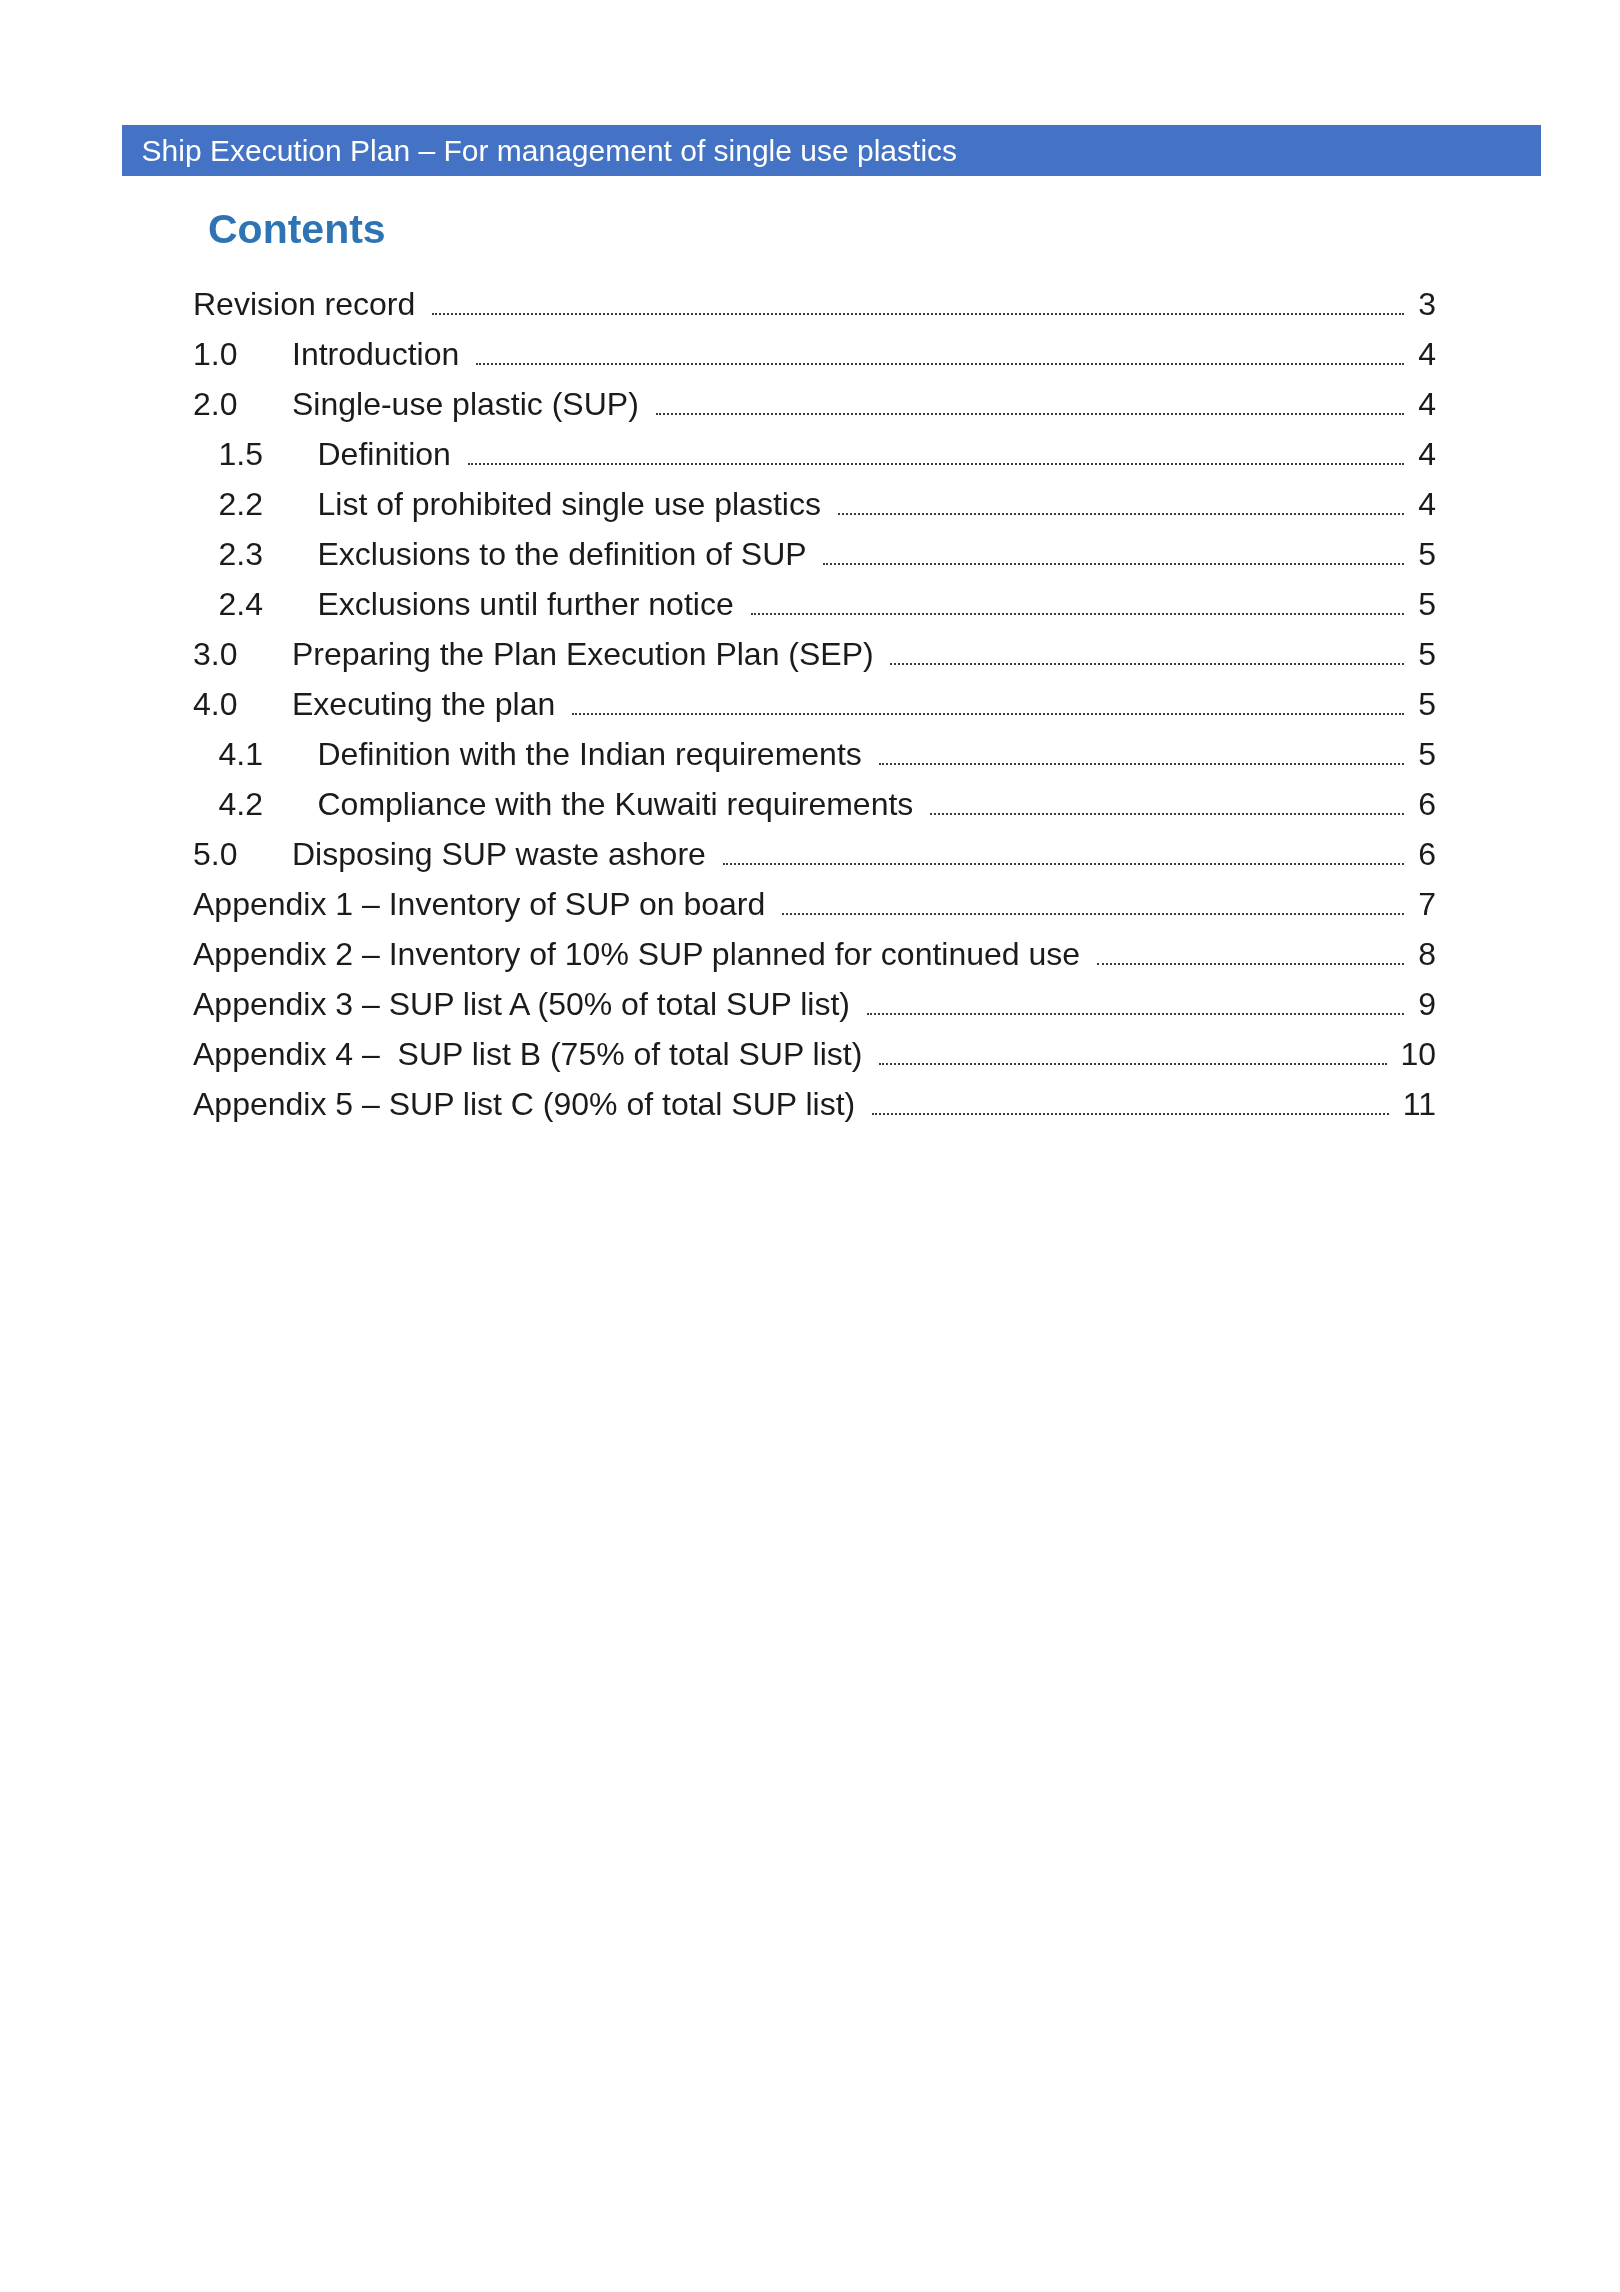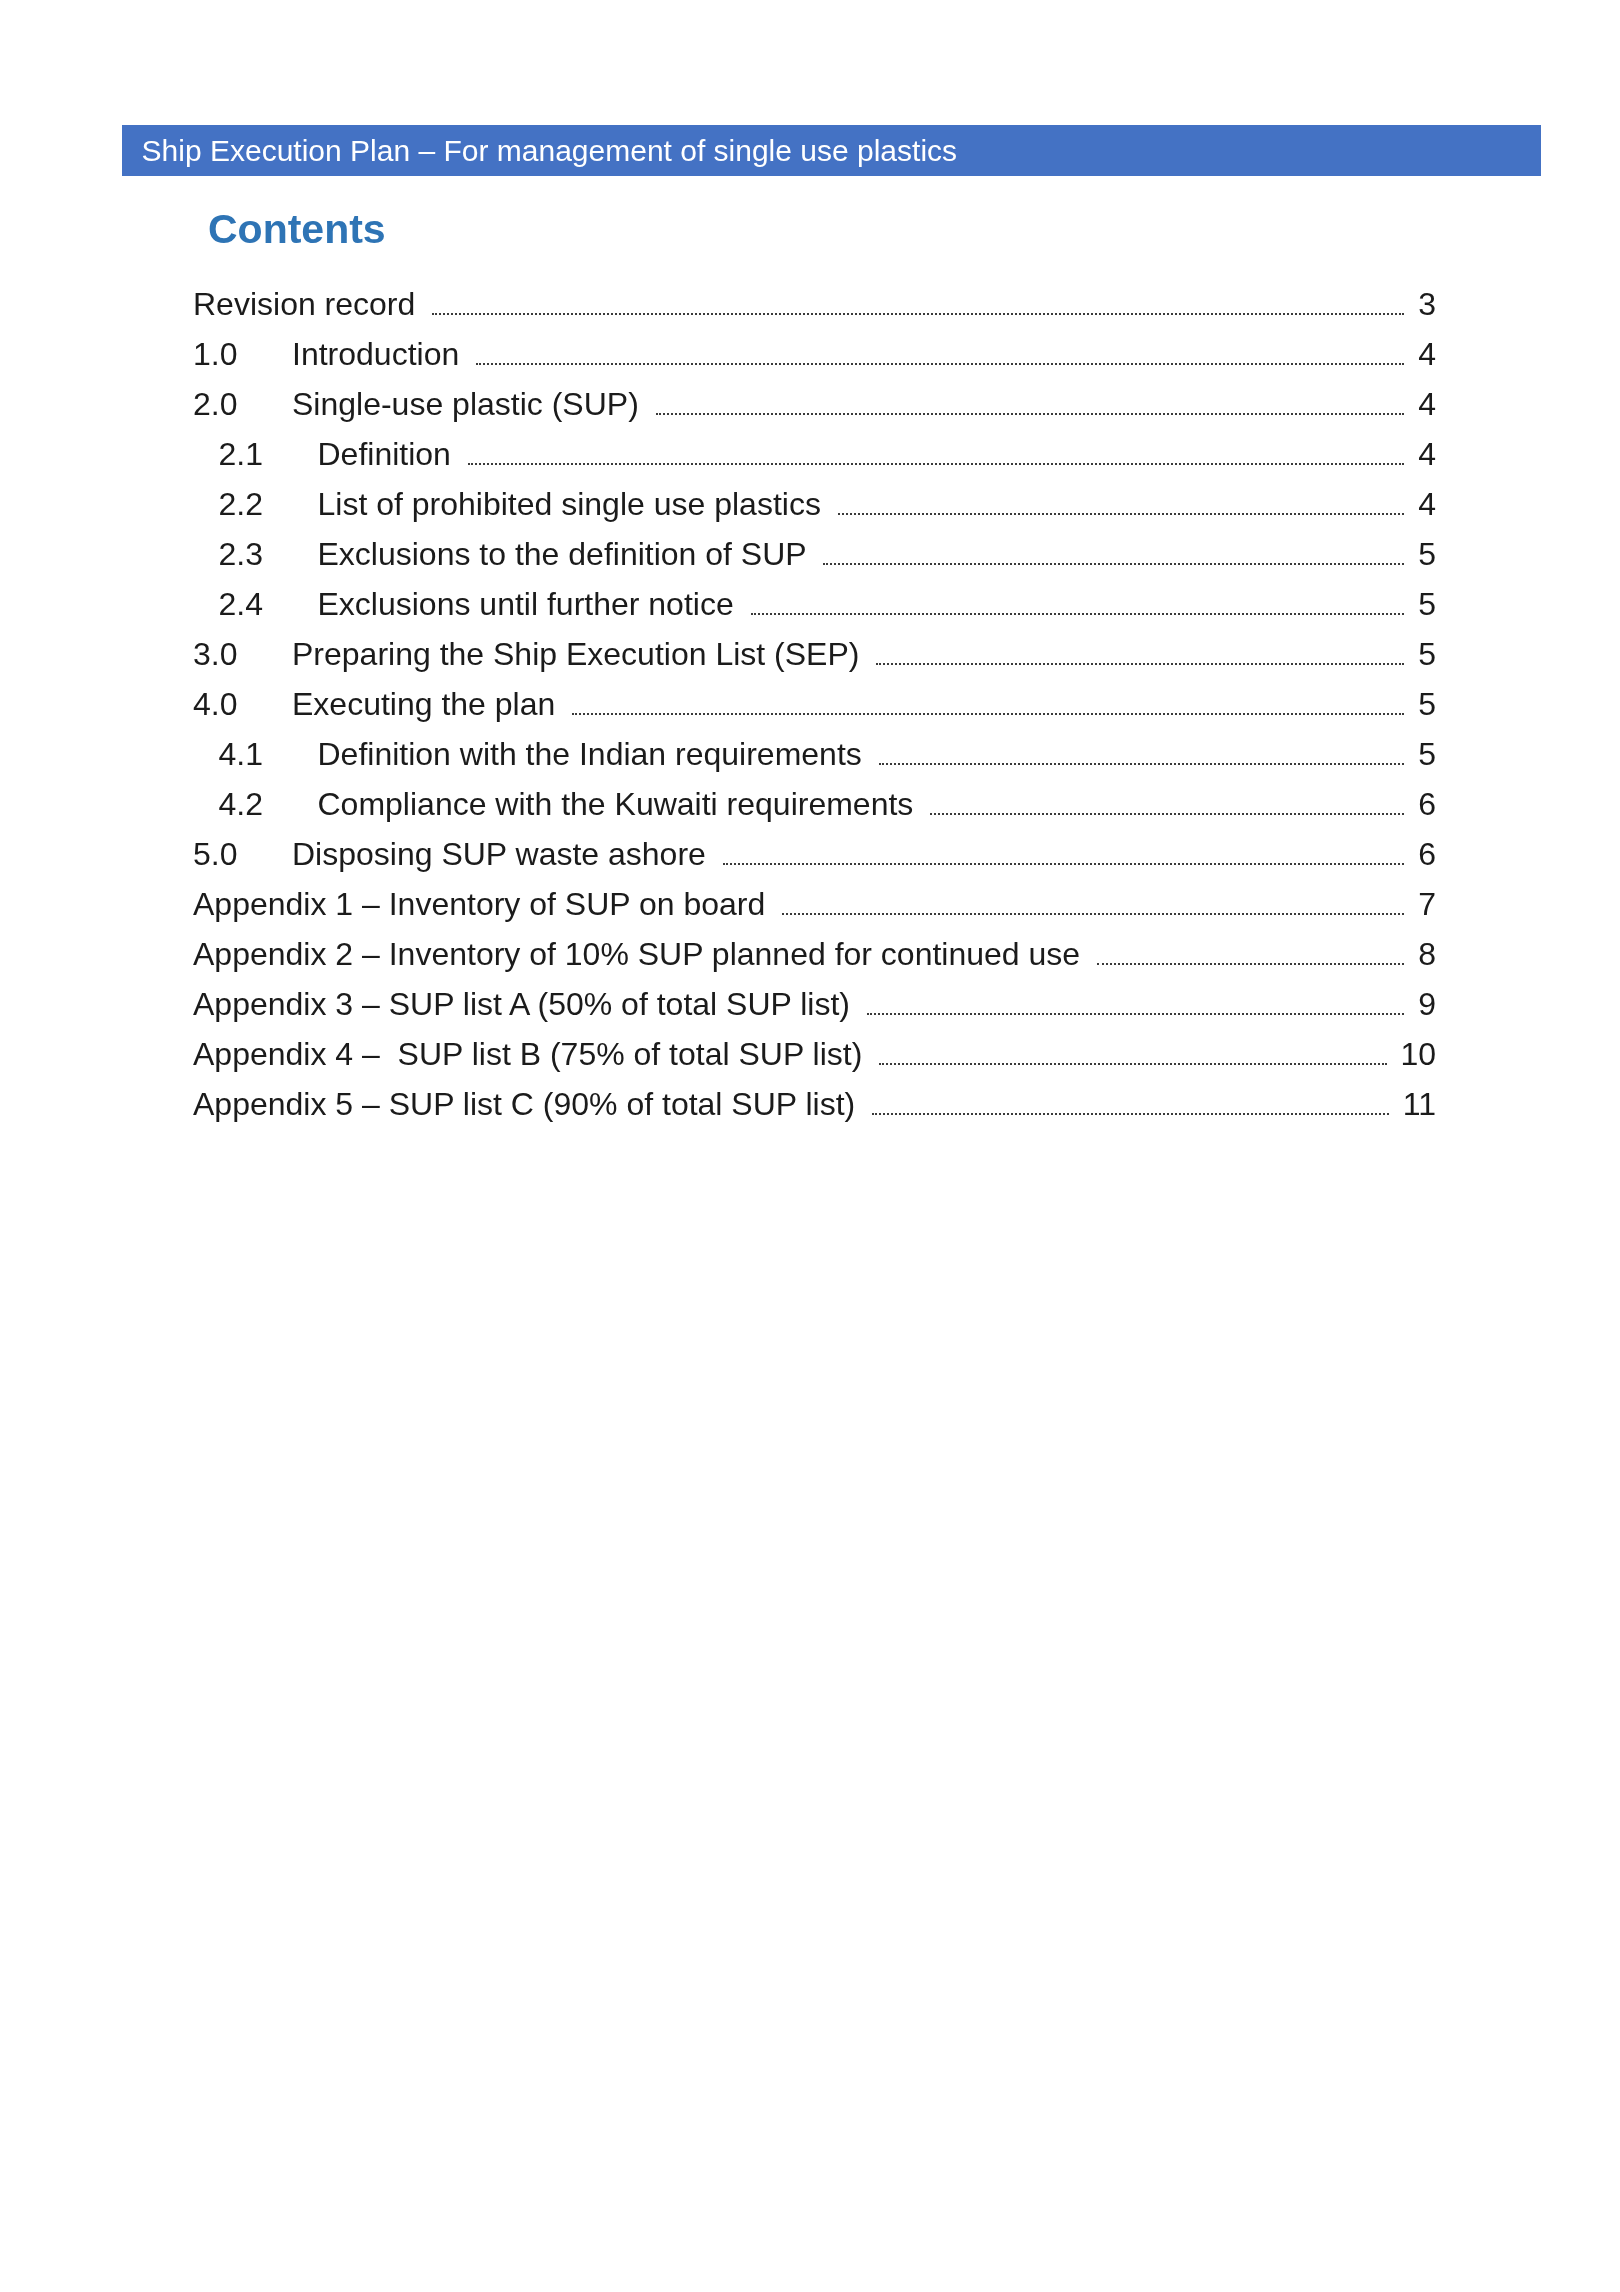--- a/index.html
+++ b/index.html
@@ -106,21 +106,21 @@
         <span class="toc-leader"></span>
         <span class="toc-page">4</span>
       </div>
       <div class="toc-row level-1">
         <span class="toc-num">2.0</span>
         <span class="toc-label">Single-use plastic (SUP)</span>
         <span class="toc-leader"></span>
         <span class="toc-page">4</span>
       </div>
       <div class="toc-row level-2">
-        <span class="toc-num">2.1</span>
+        <span class="toc-num">1.5</span>
         <span class="toc-label">Definition</span>
         <span class="toc-leader"></span>
         <span class="toc-page">4</span>
       </div>
       <div class="toc-row level-2">
         <span class="toc-num">2.2</span>
         <span class="toc-label">List of prohibited single use plastics</span>
         <span class="toc-leader"></span>
         <span class="toc-page">4</span>
       </div>
@@ -131,21 +131,21 @@
         <span class="toc-page">5</span>
       </div>
       <div class="toc-row level-2">
         <span class="toc-num">2.4</span>
         <span class="toc-label">Exclusions until further notice</span>
         <span class="toc-leader"></span>
         <span class="toc-page">5</span>
       </div>
       <div class="toc-row level-1">
         <span class="toc-num">3.0</span>
-        <span class="toc-label">Preparing the Ship Execution List (SEP)</span>
+        <span class="toc-label">Preparing the Plan Execution Plan (SEP)</span>
         <span class="toc-leader"></span>
         <span class="toc-page">5</span>
       </div>
       <div class="toc-row level-1">
         <span class="toc-num">4.0</span>
         <span class="toc-label">Executing the plan</span>
         <span class="toc-leader"></span>
         <span class="toc-page">5</span>
       </div>
       <div class="toc-row level-2">

